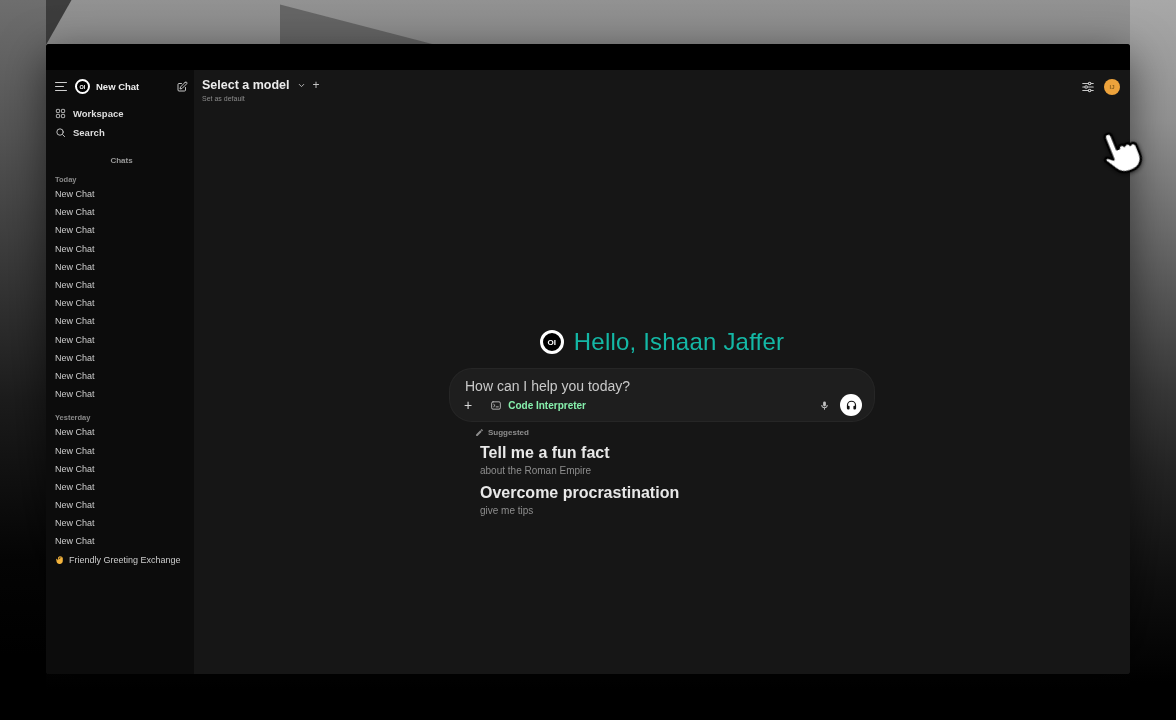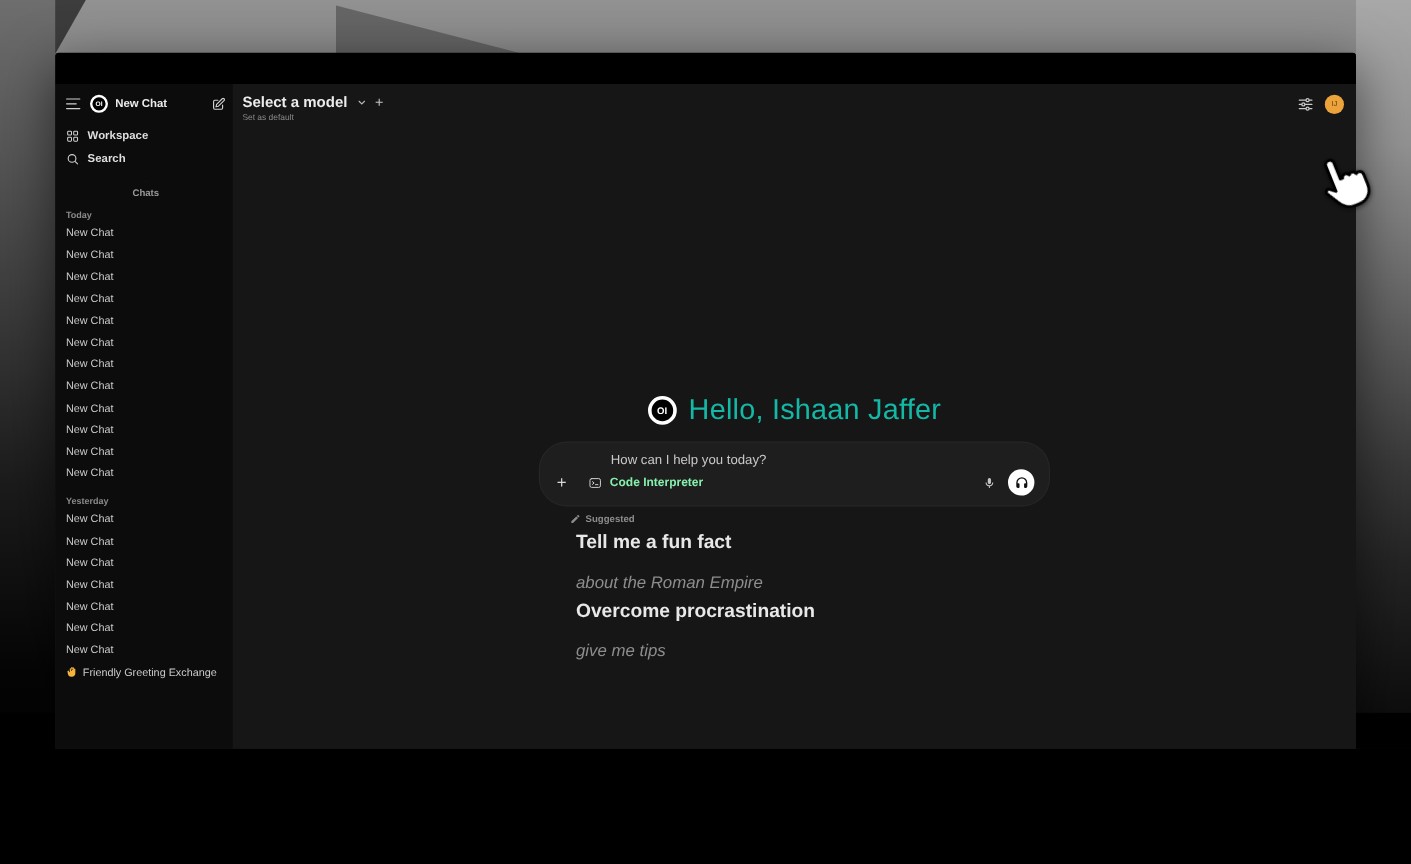--- a/index.html
+++ b/index.html
@@ -1,18 +1,18 @@
 <!DOCTYPE html>
 <html><head>
 <meta charset="utf-8">
 <style>
   * { margin:0; padding:0; box-sizing:border-box; }
   html,body { width:1176px; height:720px; background:#000; overflow:hidden;
     font-family:"Liberation Sans","DejaVu Sans",sans-serif; }
-  .stage { position:relative; width:1176px; height:624px; overflow:hidden; background:#000; }
+  .stage { position:relative; width:1176px; height:720px; overflow:hidden; background:#000; }
 
   
   .desktop { position:absolute; inset:0;
     background:linear-gradient(180deg,#929292 0px,#8b8b8b 40px,#7d7d7d 120px,#656565 220px,
       #484848 330px,#2a2a2a 450px,#131313 560px,#040404 660px,#000 700px); }
   .facet-tl { position:absolute; left:0; top:0; width:130px; height:140px;
     clip-path:polygon(0 0,55% 0,0 90%); background:#2e2e2e; opacity:.85; }
   .facet-wedge { position:absolute; left:280px; top:0; width:160px; height:46px;
     clip-path:polygon(0 10%,100% 100%,0 100%); background:#4e4e4e; opacity:.65; }
   .strip-right { position:absolute; left:1130px; top:0; width:46px; height:720px;
@@ -63,37 +63,37 @@
   .avatar { width:16px; height:16px; border-radius:50%; background:#eda33c; cursor:pointer;
     display:flex; align-items:center; justify-content:center; font-size:6px; color:rgba(60,40,0,.55); font-weight:700; }
 
   .center-col { position:absolute; left:50%; transform:translateX(-50%); top:258px; width:424px; }
   .hero { display:flex; align-items:center; justify-content:center; gap:10px; margin-bottom:13px; }
   .hero .logo-badge.big { width:24px; height:24px; border:3px solid #fff; font-size:8px; }
   .hero-text { font-size:24px; font-weight:500; color:#14b8a6; letter-spacing:.2px; }
 
   .composer { height:52px; background:#1e1e1e; border-radius:22px; padding:9px 12px 8px;
     display:flex; flex-direction:column; justify-content:space-between; box-shadow:0 0 0 1px #262626; }
-  .placeholder { font-size:11px; color:#c9c9c9; padding-left:3px; cursor:text;margin-left:44px; }
+  .placeholder { font-size:14px; color:#c9c9c9; padding-left:3px; cursor:text; }
   .composer-row { display:flex; align-items:center; }
   .plus-btn { color:#d8d8d8; font-size:14px; line-height:12px; font-weight:400; cursor:pointer; padding:0 2px; }
   .ci-pill { display:flex; align-items:flex-start; gap:6px; margin-left:16px; cursor:pointer; color:#86efac; }
   .ci-pill svg { color:#cfcfcf; }
   .ci-label { font-size:10px; font-weight:600; }
   .mic-btn { margin-left:auto; color:#c3c3c3; display:flex; cursor:pointer; }
   .headset-btn { width:22px; height:22px; border-radius:50%; background:#fff; margin-left:10px;
     display:flex; align-items:center; justify-content:center; cursor:pointer; }
   .headset-btn svg { color:#111; }
 
   .suggested { margin-top:7px; padding-left:30px; }
   .suggested-header { display:flex; align-items:center; gap:4px; color:#8d8d8d; margin-bottom:9px; margin-left:-5px; }
   .suggested-label { font-size:8px; font-weight:600; }
   .sug-item { margin-bottom:10px; cursor:pointer; }
   .sug-title { font-size:16px; font-weight:600; color:#e8e8e8; line-height:13px; }
-  .sug-sub { font-size:14px; color:#8d8d8d; margin-top:18px;font-style:italic; }
+  .sug-sub { font-size:10px; color:#8d8d8d; margin-top:6px; }
 
   
   .cursor { position:absolute; left:1096px; top:126px; width:52px; height:58px;
     transform:rotate(-22deg); pointer-events:none; z-index:50;
     filter:drop-shadow(0 1px 2px rgba(0,0,0,.6)); }
 </style>
 </head>
 <body>
 
 <div class="stage">

